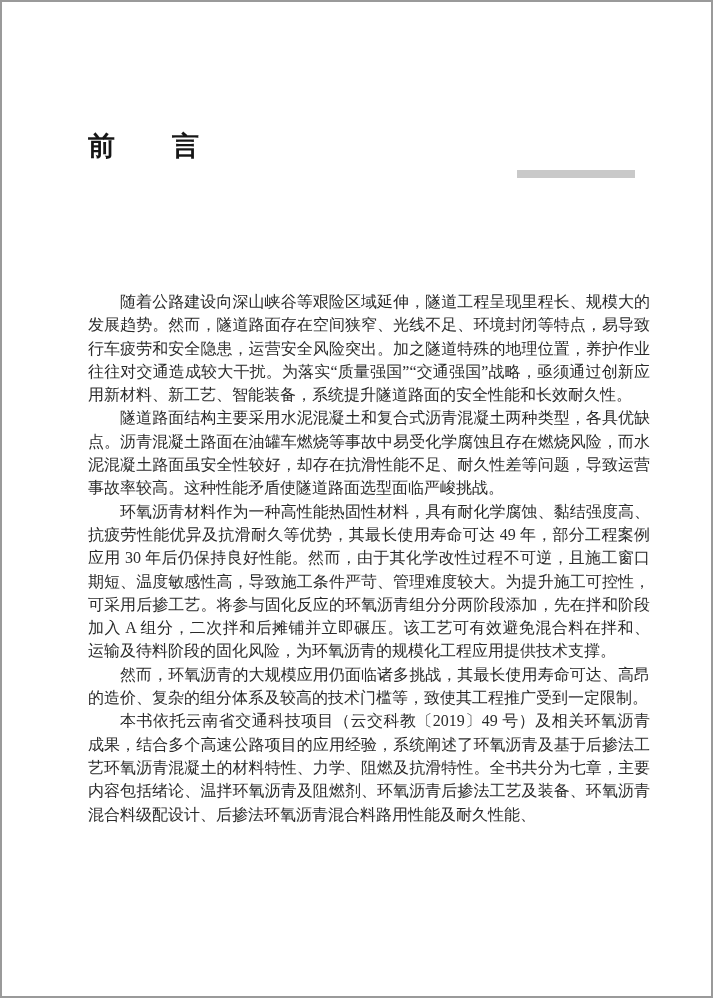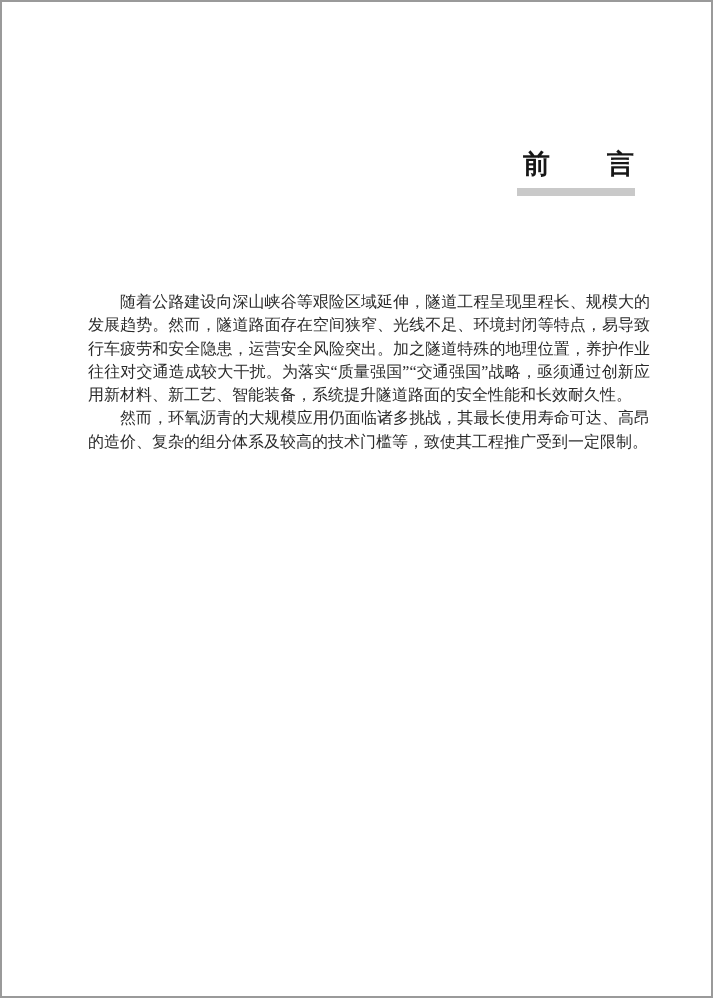--- a/index.html
+++ b/index.html
@@ -20,24 +20,24 @@
     left: 0;
     top: 0;
     width: 713px;
     height: 998px;
     border: 2px solid #9a9a9a;
     box-sizing: border-box;
     pointer-events: none;
   }
   .preface-header {
     position: absolute;
-    top: 150px;
+    top: 132px;
     left: 88px;
     width: 562px;
-    text-align: right;
+    text-align: left;
     padding-right: 15px;
     box-sizing: border-box;
   }
   .page-title {
     margin: 0;
     font-size: 27px;
     line-height: 28px;
     font-weight: bold;
     color: #161616;
     letter-spacing: 1px;
@@ -70,15 +70,18 @@
 <div class="page">
   <div class="page-frame"></div>
 
   <header class="preface-header">
     <h1 class="page-title">前　　言</h1>
     <div class="title-underline"></div>
   </header>
 
   <main class="preface-body">
     <p>随着公路建设向深山峡谷等艰险区域延伸，隧道工程呈现里程长、规模大的发展趋势。然而，隧道路面存在空间狭窄、光线不足、环境封闭等特点，易导致行车疲劳和安全隐患，运营安全风险突出。加之隧道特殊的地理位置，养护作业往往对交通造成较大干扰。为落实“质量强国”“交通强国”战略，亟须通过创新应用新材料、新工艺、智能装备，系统提升隧道路面的安全性能和长效耐久性。</p>
+    <p>隧道路面结构主要采用水泥混凝土和复合式沥青混凝土两种类型，各具优缺点。沥青混凝土路面在油罐车燃烧等事故中易受化学腐蚀且存在燃烧风险，而水泥混凝土路面虽安全性较好，却存在抗滑性能不足、耐久性差等问题，导致运营事故率较高。这种性能矛盾使隧道路面选型面临严峻挑战。</p>
+    <p>环氧沥青材料作为一种高性能热固性材料，具有耐化学腐蚀、黏结强度高、抗疲劳性能优异及抗滑耐久等优势，其最长使用寿命可达 49 年，部分工程案例应用 30 年后仍保持良好性能。然而，由于其化学改性过程不可逆，且施工窗口期短、温度敏感性高，导致施工条件严苛、管理难度较大。为提升施工可控性，可采用后掺工艺。将参与固化反应的环氧沥青组分分两阶段添加，先在拌和阶段加入 A 组分，二次拌和后摊铺并立即碾压。该工艺可有效避免混合料在拌和、运输及待料阶段的固化风险，为环氧沥青的规模化工程应用提供技术支撑。</p>
     <p>然而，环氧沥青的大规模应用仍面临诸多挑战，其最长使用寿命可达、高昂的造价、复杂的组分体系及较高的技术门槛等，致使其工程推广受到一定限制。</p>
+    <p>本书依托云南省交通科技项目（云交科教〔2019〕49 号）及相关环氧沥青成果，结合多个高速公路项目的应用经验，系统阐述了环氧沥青及基于后掺法工艺环氧沥青混凝土的材料特性、力学、阻燃及抗滑特性。全书共分为七章，主要内容包括绪论、温拌环氧沥青及阻燃剂、环氧沥青后掺法工艺及装备、环氧沥青混合料级配设计、后掺法环氧沥青混合料路用性能及耐久性能、</p>
   </main>
 </div>
 
 </body></html>

